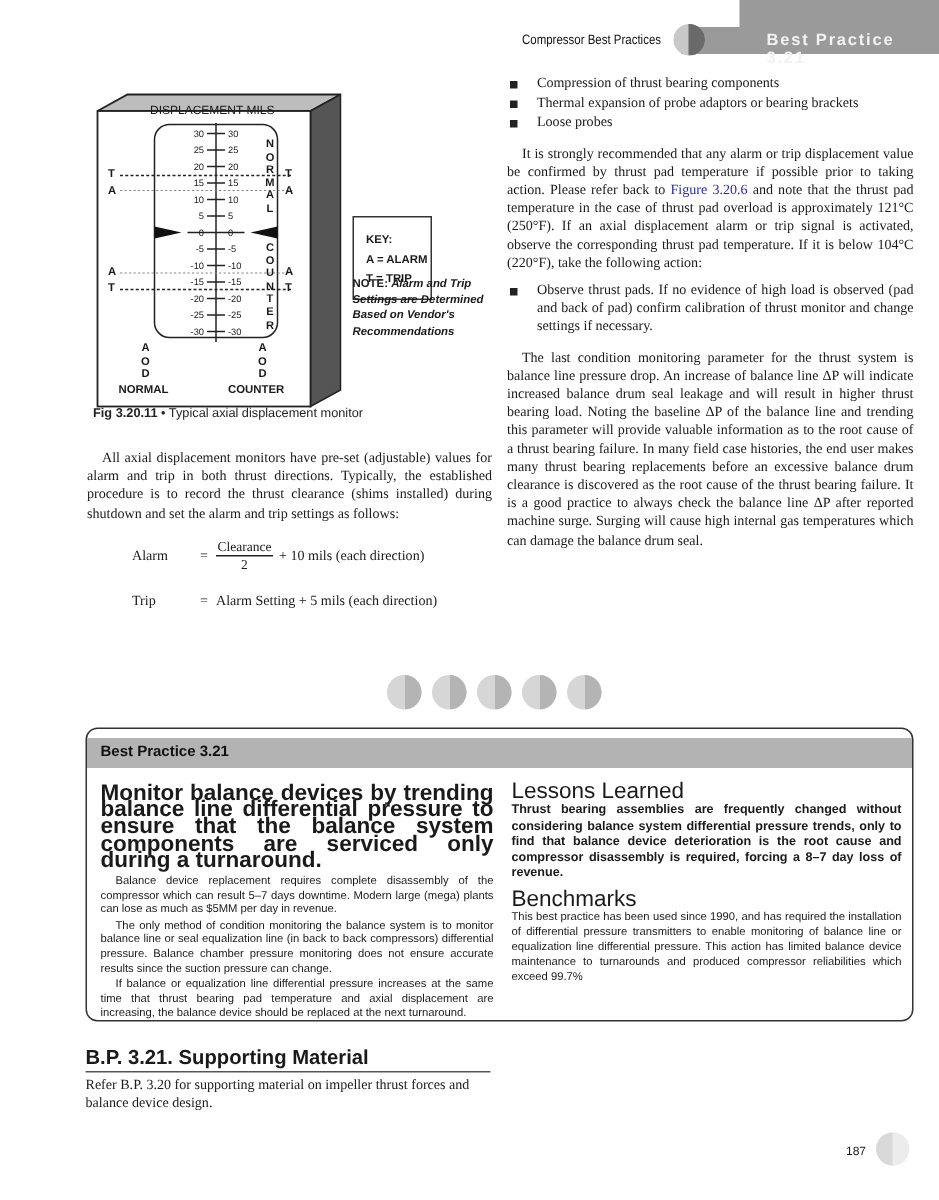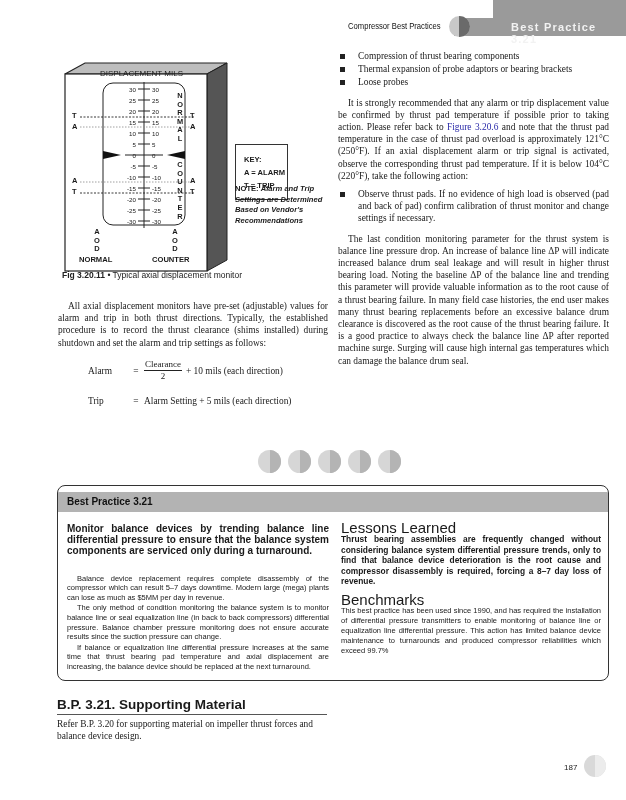--- a/index.html
+++ b/index.html
@@ -41,21 +41,21 @@
 
   
   .dots { position: absolute; left: 258px; top: 450px; display: flex; gap: 7px; }
   .dot { width: 23px; height: 23px; border-radius: 50%; background: #d6d6d6; position: relative; overflow: hidden; }
   .dot::after { content: ""; position: absolute; left: 11.5px; top: 0; width: 12px; height: 23px; background: #b4b4b4; }
 
   
   .bp-box { position: absolute; left: 57px; top: 485px; width: 552px; height: 196px; border: 1.4px solid #333; border-radius: 8px 8px 8px 8px; font-family: "Liberation Sans", sans-serif; overflow: hidden; }
   .bp-head { height: 20px; background: #b3b3b3; padding: 4px 0 0 9px; font-size: 10px; font-weight: bold; color: #111; margin-top: 6px; }
   .bp-left { position: absolute; left: 9px; top: 37px; width: 262px; font-size: 7.5px; line-height: 9.6px; text-align: justify; }
-  .bp-left h3 { font-size: 10px; line-height: 11.2px; font-weight: bold; margin-bottom: 17px; }
+  .bp-left h3 { font-size: 15px; line-height: 11.2px; font-weight: bold; margin-bottom: 3px; }
   .bp-left p { text-indent: 10px; margin-bottom: 1px; }
   .bp-right { position: absolute; left: 283px; top: 35px; width: 260px; text-align: justify; }
   .bp-right h4 { font-size: 15px; font-weight: normal; line-height: 13px; }
   .bp-right .lesson { font-size: 8.4px; font-weight: bold; line-height: 10.6px; margin-bottom: 6px; }
   .bp-right .bench { font-size: 7.5px; line-height: 10px; }
 
   
   .sm-title { position: absolute; left: 57px; top: 697px; width: 270px; font-family: "Liberation Sans", sans-serif; font-size: 13.5px; font-weight: bold; padding-bottom: 2px; border-bottom: 1.5px solid #555; }
   .sm-text { position: absolute; left: 57px; top: 718px; width: 272px; font-size: 9.4px; line-height: 12.2px; }
 

